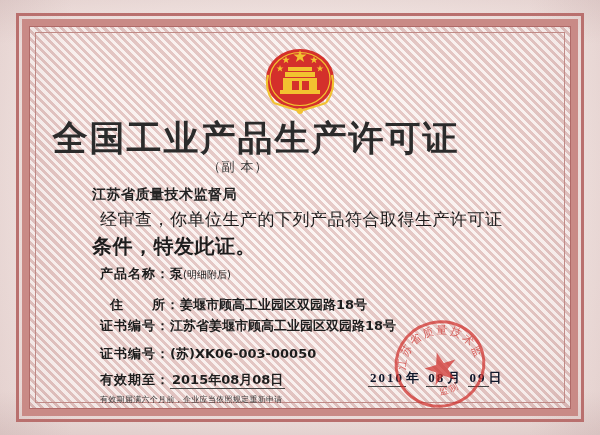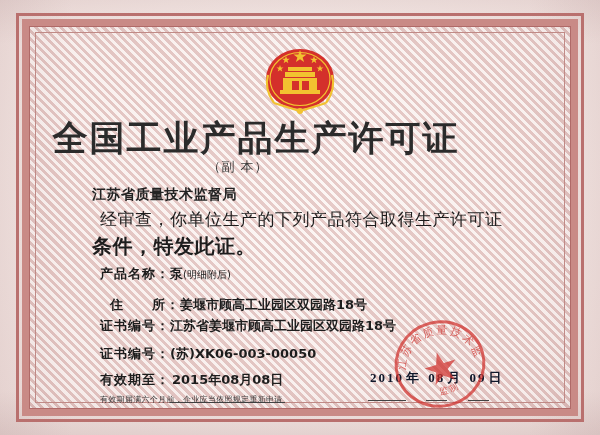--- a/index.html
+++ b/index.html
@@ -175,21 +175,21 @@
     position: absolute;
     left: 392px; top: 318px;
     width: 96px; height: 92px;
     transform: rotate(-16deg);
     opacity: 0.72;
   }
 
   
   .ul {
     border-bottom: 1px solid #444;
-    padding: 0 2px 15px 2px;
+    padding: 0 2px 1px 2px;
   }
 </style>
 </head>
 <body>
 
 <div id="page">
   <div class="paper"></div>
 
   <div class="frame-outer"></div>
   <div class="frame-mid"></div>

